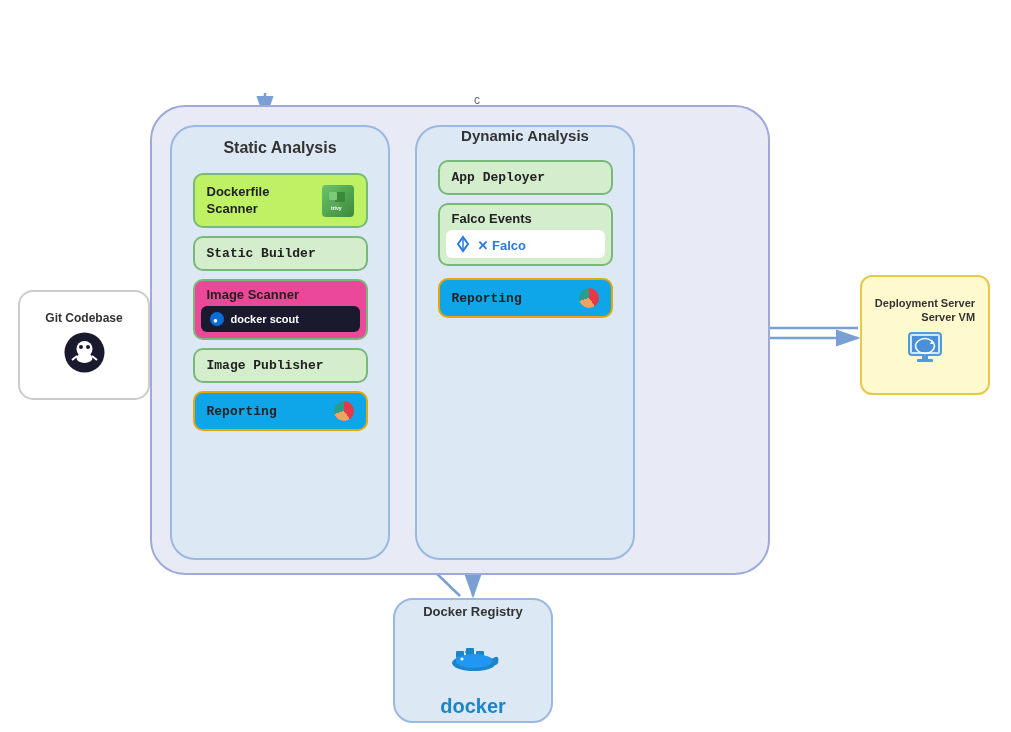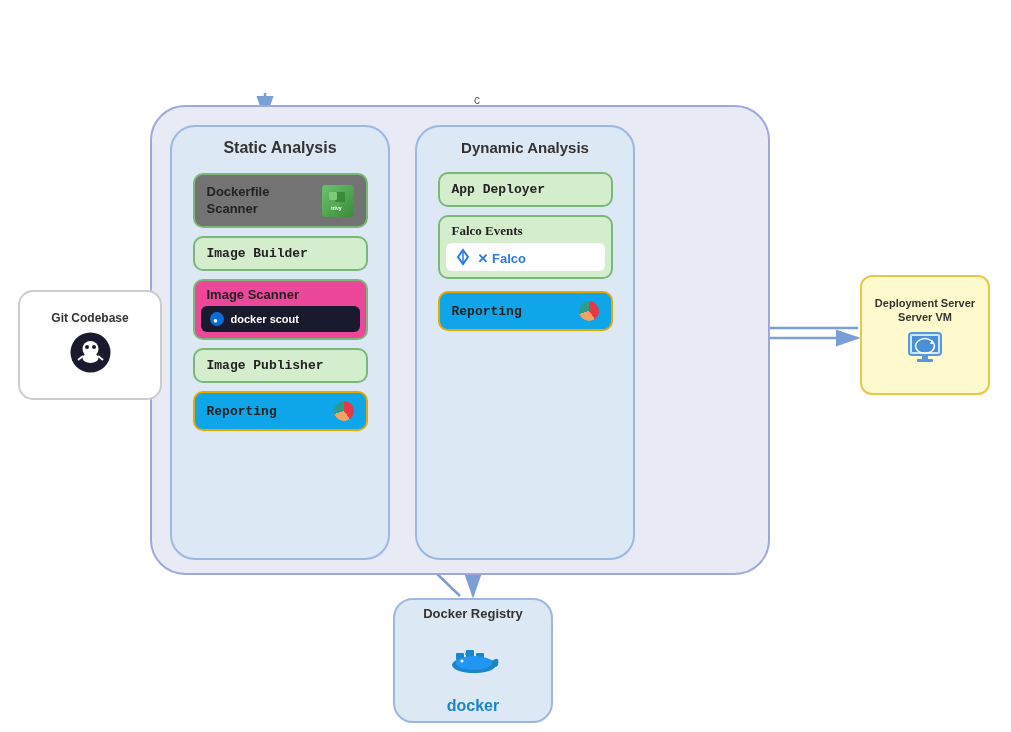--- a/index.html
+++ b/index.html
@@ -83,21 +83,20 @@
       height: 435px;
       background: #dde8f5;
       border: 2px solid #9ab8e0;
       border-radius: 25px;
     }
     .dynamic-panel-title {
       text-align: center;
       font-size: 15px;
       font-weight: bold;
       color: #333;
-      padding-top: 12px;
       padding-bottom: 8px;
     }
 
     
     .comp-box {
       margin: 8px auto;
       width: 175px;
       padding: 8px 12px;
       border-radius: 10px;
       background: #d4edcc;
@@ -114,21 +113,21 @@
       background: #0ea5e9;
       border: 2.5px solid #e6a800;
     }
 
     
     .dockerfile-scanner-box {
       margin: 8px auto;
       width: 175px;
       padding: 8px 12px;
       border-radius: 10px;
-      background: #737373;
+      background: #bef264;
       border: 2px solid #7ab87a;
       font-size: 13px;
       font-weight: bold;
       color: #222;
       display: flex;
       align-items: center;
       justify-content: space-between;
       min-height: 55px;
     }
 
@@ -169,21 +168,20 @@
       border-radius: 10px;
       background: #d4edcc;
       border: 2px solid #7ab87a;
       overflow: hidden;
     }
     .falco-top {
       padding: 6px 12px 4px;
       font-size: 13px;
       font-weight: bold;
       color: #222;
-      font-family: Liberation Serif, serif;
     }
     .falco-inner {
       background: white;
       margin: 0 6px 6px 6px;
       border-radius: 6px;
       padding: 5px 8px;
       display: flex;
       align-items: flex-end;
       gap: 6px;
     }
@@ -191,21 +189,21 @@
       color: #2a7ae4;
       font-size: 13px;
       font-weight: bold;
     }
 
     
     .git-codebase {
       position: absolute;
       top: 290px;
       left: 18px;
-      width: 144px;
+      width: 132px;
       height: 110px;
       background: white;
       border: 2px solid #ccc;
       border-radius: 15px;
       display: flex;
       flex-direction: column;
       align-items: center;
       justify-content: center;
       gap: 5px;
     }
@@ -229,21 +227,21 @@
       display: flex;
       flex-direction: column;
       align-items: center;
       justify-content: center;
       gap: 4px;
     }
     .deployment-label {
       font-size: 11px;
       font-weight: bold;
       color: #333;
-      text-align: center;
+      text-align: right;
       line-height: 1.3;
     }
 
     
     .docker-registry {
       position: absolute;
       top: 598px;
       left: 393px;
       width: 160px;
       height: 125px;
@@ -256,21 +254,21 @@
       justify-content: center;
       gap: 16px;
     }
     .docker-registry-label {
       font-size: 13px;
       font-weight: bold;
       color: #333;
       text-align: center;
     }
     .docker-text {
-      font-size: 16px;
+      font-size: 20px;
       font-weight: bold;
       color: #1a86c7;
     }
 
     
     .arrows-svg {
       position: absolute;
       top: 0;
       left: 0;
       width: 1011px;
@@ -355,21 +353,21 @@
         <svg width="22" height="22" viewBox="0 0 22 22">
           <rect x="2" y="8" width="10" height="10" fill="#5aaa5a" rx="1"></rect>
           <rect x="8" y="2" width="10" height="10" fill="#3a8a3a" rx="1"></rect>
           <rect x="2" y="2" width="8" height="8" fill="#7acc7a" rx="1"></rect>
           <text x="4" y="20" font-size="5" fill="white" font-weight="bold">trivy</text>
         </svg>
       </div>
     </div>
 
     <div class="comp-box">
-      <span>Image Builder</span>
+      <span>Static Builder</span>
     </div>
 
     <div class="image-scanner-box">
       <div class="image-scanner-top">Image Scanner</div>
       <div class="docker-scout-inner">
 
         <svg width="16" height="16" viewBox="0 0 16 16">
           <circle cx="8" cy="8" r="7" fill="#086dd7"></circle>
           <text x="4" y="12" font-size="8" fill="white" font-weight="bold">●</text>
         </svg>

